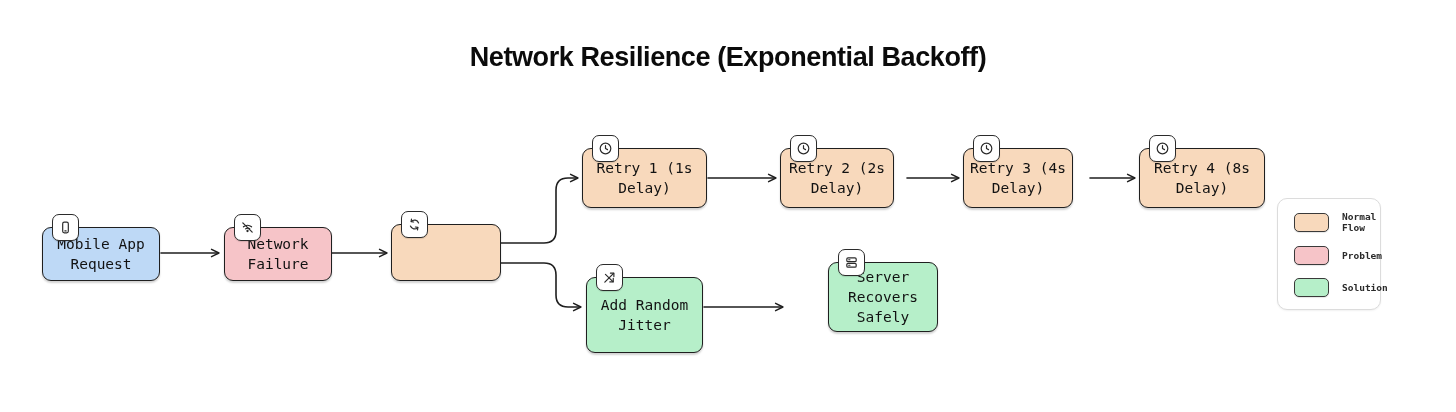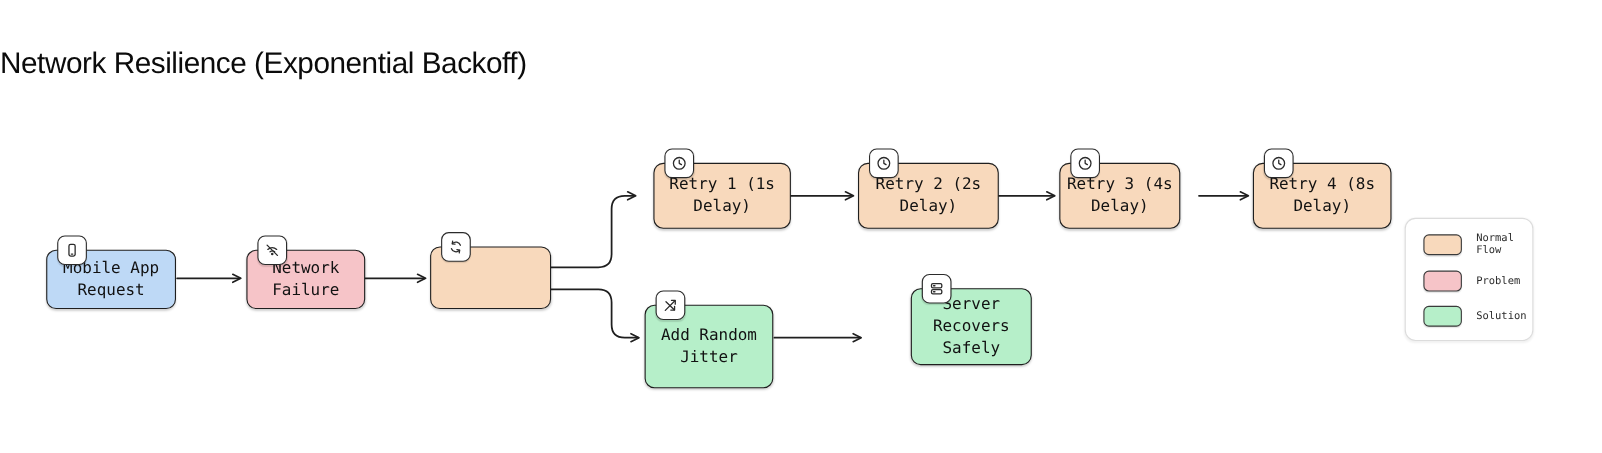--- a/index.html
+++ b/index.html
@@ -1,37 +1,37 @@
 <!DOCTYPE html>
 <html><head>
 <meta charset="utf-8">
 <style>
   html,body{margin:0;padding:0;background:#ffffff;}
   .canvas{position:relative;width:1456px;height:412px;background:#ffffff;overflow:hidden;
           font-family:"DejaVu Sans Mono","Liberation Mono",monospace;}
-  .title{position:absolute;left:0;top:42px;width:100%;
-         font-family:"Liberation Sans",sans-serif;font-weight:normal;font-size:27px;
+  .title{position:absolute;left:0;top:42px;width:100%;text-align:center;
+         font-family:"Liberation Sans",sans-serif;font-weight:bold;font-size:27px;
          color:#0b0b0b;letter-spacing:-0.4px;}
   .arrows{position:absolute;left:0;top:0;pointer-events:none;}
   .node{position:absolute;border:1.6px solid #1f1f1f;border-radius:9px;
         display:flex;align-items:center;justify-content:center;text-align:center;
         font-size:14.5px;line-height:1.38;color:#121212;white-space:pre-line;
         box-shadow:0 1.5px 2px rgba(0,0,0,0.18);box-sizing:border-box;}
   .badge{position:absolute;top:-14px;left:9px;width:25px;height:25px;background:#ffffff;
          border:1.5px solid #2b2b2b;border-radius:7px;display:flex;align-items:center;
          justify-content:center;box-shadow:0 1px 1px rgba(0,0,0,0.12);}
   .badge svg{display:block;}
   .fill-blue {background:#bed9f6;}
   .fill-pink {background:#f6c4c8;}
   .fill-peach{background:#f8d9bc;}
   .fill-green{background:#b6efc9;}
-  .legend{position:absolute;left:1277px;top:198px;width:117px;height:112px;background:#ffffff;
+  .legend{position:absolute;left:1277px;top:198px;width:104px;height:112px;background:#ffffff;
           border:1px solid #dcdcdc;border-radius:10px;box-shadow:0 1px 2px rgba(0,0,0,0.06);
           display:flex;flex-direction:column;justify-content:center;gap:13px;
-          padding:8px 8px 8px 16px;box-sizing:border-box;}
+          padding:8px 8px 8px 16px;box-sizing:border-box;font-weight:bold;}
   .legend-item{display:flex;align-items:center;gap:13px;}
   .legend-swatch{width:33px;height:17px;border:1.4px solid #3a3a3a;border-radius:5px;
                  box-shadow:0 1px 1px rgba(0,0,0,0.10);flex:0 0 auto;}
   .legend-label{font-size:9.5px;color:#2a2a2a;}
 </style>
 </head>
 <body>
 
 <div class="canvas">
 
@@ -83,32 +83,32 @@
     <span class="badge">
       <svg width="15" height="15" viewBox="0 0 24 24" fill="none" stroke="#2b2b2b" stroke-width="1.9" stroke-linecap="round" stroke-linejoin="round">
         <path d="M18.5 9.5A7 7 0 0 0 6.9 7.1"></path>
         <polyline points="7.2 3.4 6.6 7.4 10.6 8"></polyline>
         <path d="M5.5 14.5a7 7 0 0 0 11.6 2.4"></path>
         <polyline points="16.8 20.6 17.4 16.6 13.4 16"></polyline>
       </svg>
     </span>
   </div>
 
-  <div class="node fill-peach" style="left:594px;top:148px;width:125px;height:60px">
+  <div class="node fill-peach" style="left:582px;top:148px;width:125px;height:60px">
     <span class="badge">
       <svg width="15" height="15" viewBox="0 0 24 24" fill="none" stroke="#2b2b2b" stroke-width="1.9" stroke-linecap="round" stroke-linejoin="round">
         <circle cx="12" cy="12" r="8.5"></circle>
           <polyline points="12 7.5 12 12 15.2 13.8"></polyline>
       </svg>
     </span>
     <span>Retry 1 (1s
 Delay)</span>
   </div>
 
-  <div class="node fill-peach" style="left:780px;top:148px;width:128px;height:60px">
+  <div class="node fill-peach" style="left:780px;top:148px;width:114px;height:60px">
     <span class="badge">
       <svg width="15" height="15" viewBox="0 0 24 24" fill="none" stroke="#2b2b2b" stroke-width="1.9" stroke-linecap="round" stroke-linejoin="round">
         <circle cx="12" cy="12" r="8.5"></circle>
           <polyline points="12 7.5 12 12 15.2 13.8"></polyline>
       </svg>
     </span>
     <span>Retry 2 (2s
 Delay)</span>
   </div>
 

